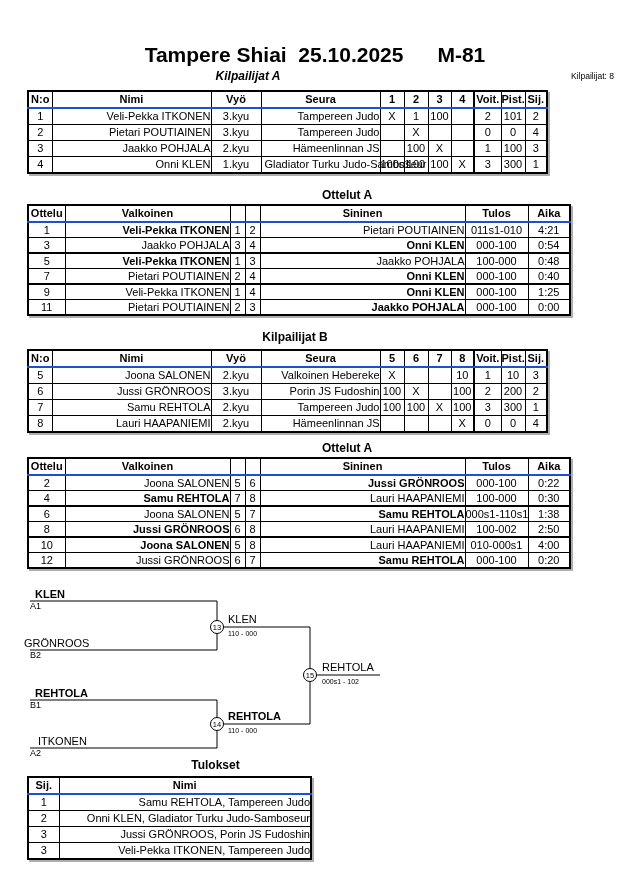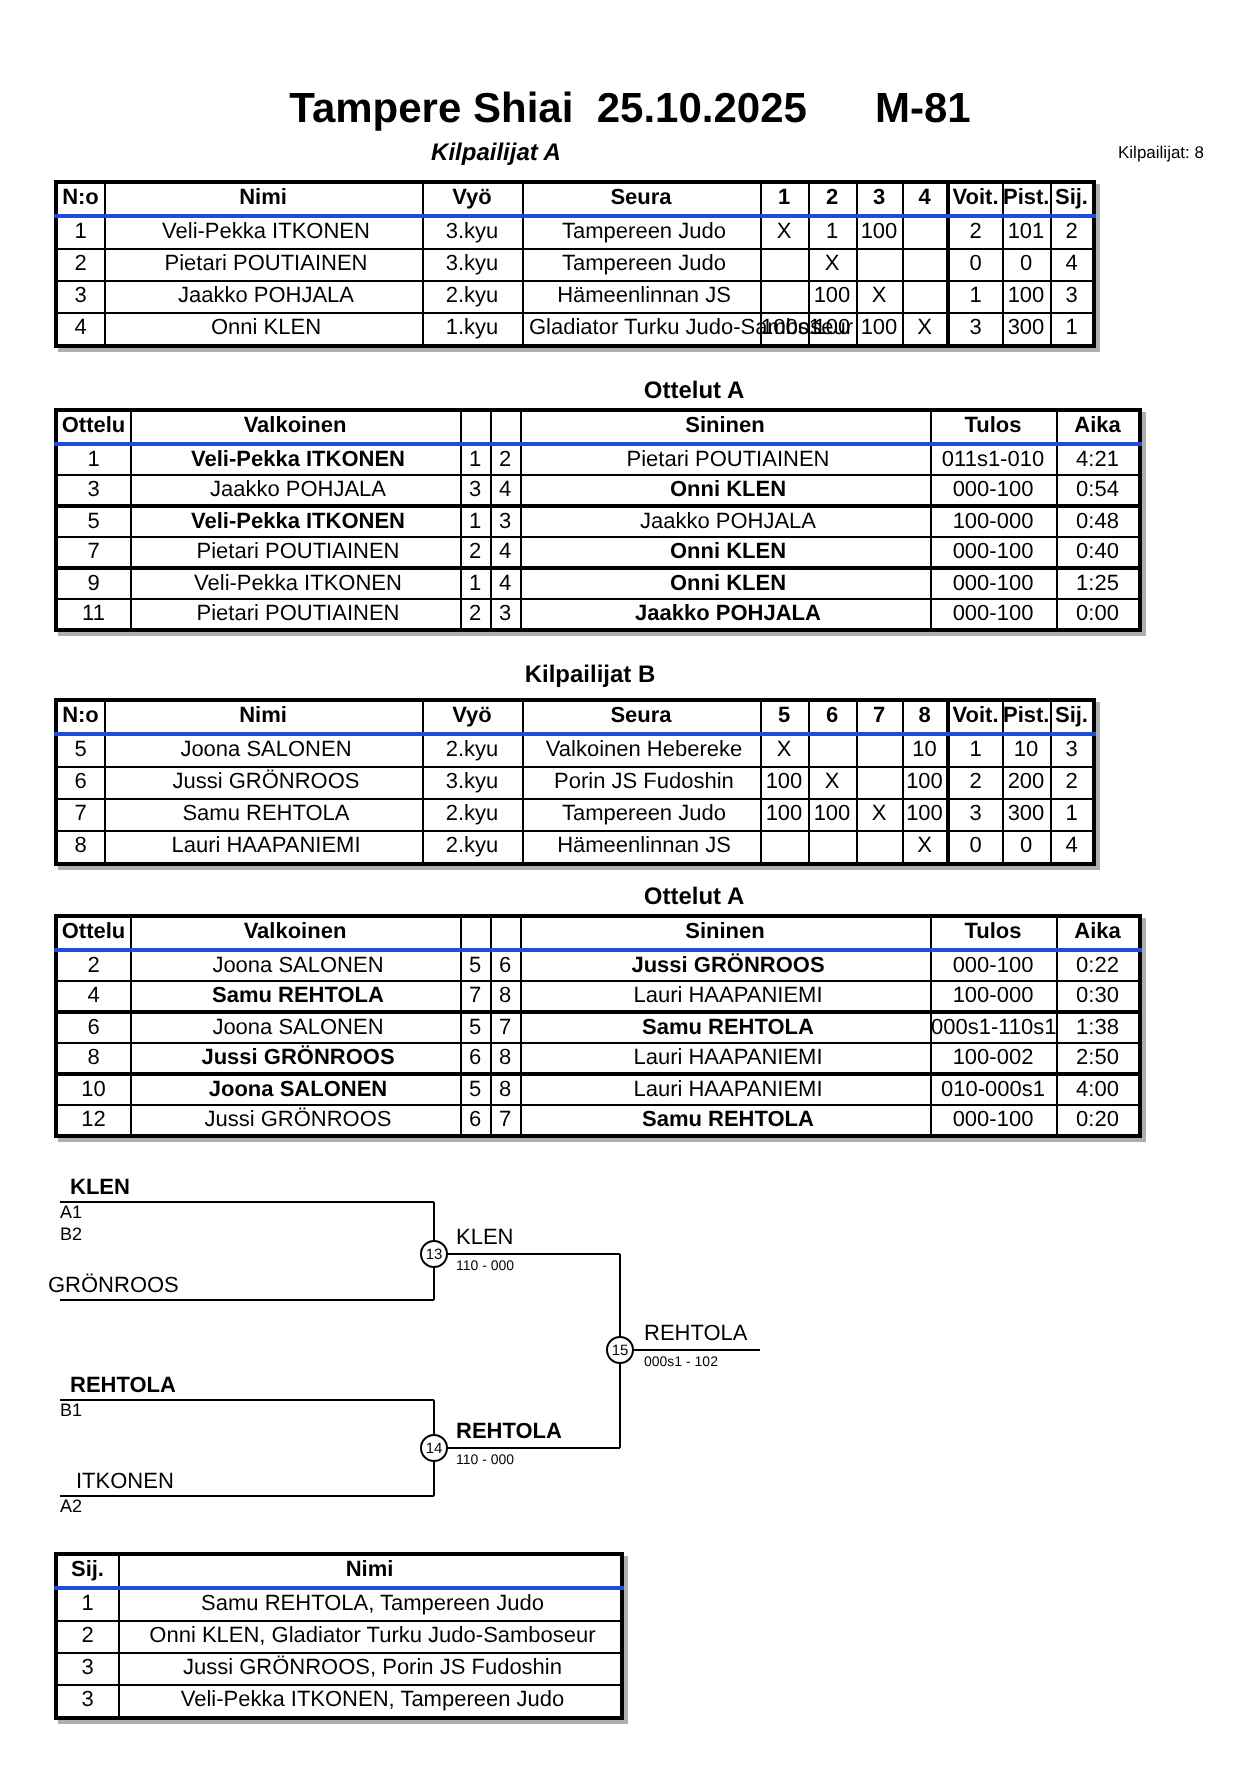--- a/index.html
+++ b/index.html
@@ -3,29 +3,29 @@
 <meta charset="utf-8">
 <style>
   html,body{margin:0;padding:0;background:#fff;}
   .sheet{position:relative;width:630px;height:891px;background:#fff;color:#000;
          font-family:"Liberation Sans",sans-serif;overflow:hidden;}
   .abs{position:absolute;}
   .titlebar{left:0;top:44px;width:630px;text-align:center;font-size:21px;font-weight:bold;line-height:1;}
   .titlebar .t{white-space:pre;}
   .titlebar .cat{margin-left:34px;}
   .sub{left:0;top:69px;width:496px;text-align:center;font-size:12px;font-weight:bold;font-style:italic;}
-  .count{top:71px;right:28px;font-size:8.5px;}
+  .count{top:71px;right:16px;font-size:8.5px;}
   .h{position:absolute;font-weight:bold;font-size:12px;text-align:center;margin-left:47px;}
   table{position:absolute;border-collapse:collapse;table-layout:fixed;background:#fff;
         border:2px solid #000;box-shadow:2px 2px 0 #aeaeae;}
   td,th{border:1px solid #000;font-size:11px;padding:0;height:15px;line-height:15px;
         text-align:center;vertical-align:middle;white-space:nowrap;overflow:visible;}
   th{font-weight:bold;border-bottom:2px solid #1d4ed8;height:14px;}
   .mt td{height:14px;line-height:14px;}
-  .L{text-align:center;padding-left:3px;}
+  .L{text-align:right;padding-left:3px;}
   .tl{border-left:2px solid #000;}
   .rb td{border-bottom:2px solid #000;}
   .win{font-weight:bold;}
   .bk{position:absolute;font-size:11px;line-height:1.1;white-space:nowrap;}
   .bk.b{font-weight:bold;}
   .seed{font-size:9px;}
   .score{font-size:7px;}
   svg{position:absolute;overflow:visible;}
 </style>
 </head>
@@ -370,32 +370,33 @@
     <circle cx="217" cy="627" r="6.5" fill="#fff" stroke="#000" stroke-width="1"></circle>
     <circle cx="217" cy="724" r="6.5" fill="#fff" stroke="#000" stroke-width="1"></circle>
     <circle cx="310" cy="675" r="6.5" fill="#fff" stroke="#000" stroke-width="1"></circle>
     <text x="217" y="629.5" text-anchor="middle" font-size="7.5" fill="#000">13</text>
     <text x="217" y="726.5" text-anchor="middle" font-size="7.5" fill="#000">14</text>
     <text x="310" y="677.5" text-anchor="middle" font-size="7.5" fill="#000">15</text>
   </svg>
   <div class="bk b" style="left:35px;top:588px;">KLEN</div>
   <div class="bk seed" style="left:30px;top:602px;">A1</div>
   <div class="bk" style="left:24px;top:637px;">GRÖNROOS</div>
-  <div class="bk seed" style="left:30px;top:613px;">B2</div>
+  <div class="bk seed" style="left:30px;top:651px;">B2</div>
   <div class="bk" style="left:228px;top:613px;">KLEN</div>
   <div class="bk score" style="left:228px;top:630px;">110 - 000</div>
   <div class="bk b" style="left:35px;top:687px;">REHTOLA</div>
   <div class="bk seed" style="left:30px;top:701px;">B1</div>
   <div class="bk" style="left:38px;top:735px;">ITKONEN</div>
   <div class="bk seed" style="left:30px;top:749px;">A2</div>
   <div class="bk b" style="left:228px;top:710px;">REHTOLA</div>
   <div class="bk score" style="left:228px;top:727px;">110 - 000</div>
   <div class="bk" style="left:322px;top:661px;">REHTOLA</div>
   <div class="bk score" style="left:322px;top:678px;">000s1 - 102</div>
 
+  <div class="h" style="left:27px;top:758px;width:283px;">Tulokset</div>
 
   <table style="left:27px;top:776px;width:283px;">
     <colgroup>
         <col style="width:31px">
         <col style="width:252px">
       </colgroup>
     <tbody>
         <tr>
       <th>Sij.</th>
       <th>Nimi</th>

